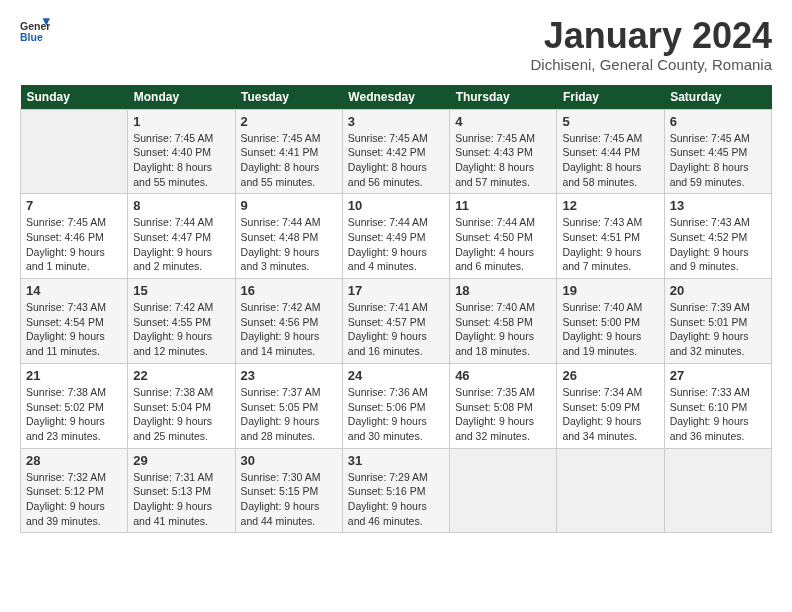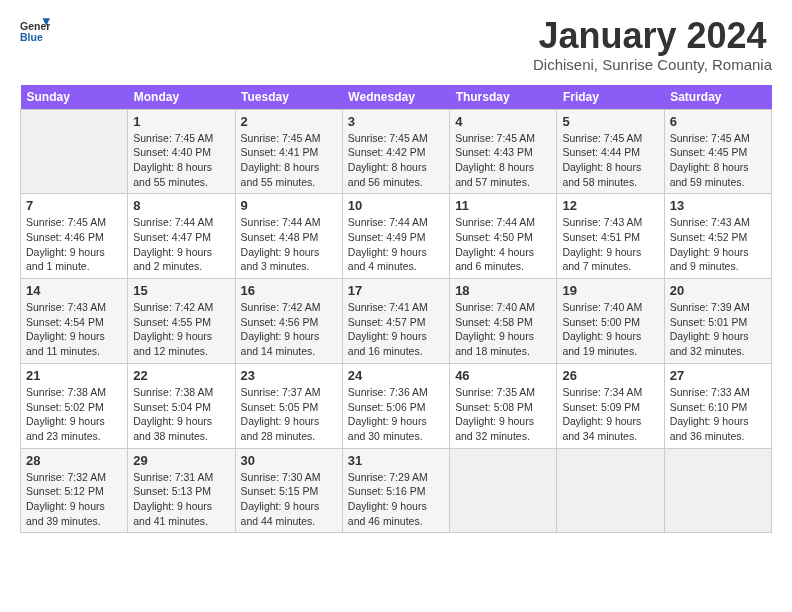--- a/index.html
+++ b/index.html
@@ -23,39 +23,39 @@
     .logo {
       display: flex;
       align-items: center;
       gap: 4px;
     }
     .logo-icon {
       width: 30px;
       height: 30px;
     }
     .title-section {
-      text-align: center;
+      text-align: right;
     }
     .month-title {
       font-size: 36px;
       font-weight: bold;
       color: #333;
       line-height: 1.1;
     }
     .location-title {
       font-size: 15px;
       color: #555;
     }
     table {
       width: 100%;
       border-collapse: collapse;
       font-size: 11px;
     }
     .day-header {
-      background-color: #8b5cf6;
+      background-color: #14532d;
       color: white;
       text-align: left;
       padding: 5px 6px;
       font-size: 12px;
       font-weight: bold;
     }
     td {
       border: 1px solid #ccc;
       vertical-align: top;
       padding: 4px 5px;
@@ -95,21 +95,21 @@
   <div class="header-section">
     <div class="logo">
       <svg class="logo-icon" viewBox="0 0 40 40">
         <text x="0" y="18" font-size="14" font-weight="bold" fill="#333" font-family="Arial">General</text>
         <text x="0" y="33" font-size="14" font-weight="bold" fill="#1a5fa8" font-family="Arial">Blue</text>
         <polygon points="35,5 45,5 40,15" fill="#1a5fa8" transform="translate(-5, -2)"></polygon>
       </svg>
     </div>
     <div class="title-section">
       <div class="month-title">January 2024</div>
-      <div class="location-title">Dichiseni, Sunrise County, Romania</div>
+      <div class="location-title">Dichiseni, General County, Romania</div>
     </div>
   </div>
 
   <table>
     <thead>
       <tr>
         <th class="day-header">Sunday</th>
         <th class="day-header">Monday</th>
         <th class="day-header">Tuesday</th>
         <th class="day-header">Wednesday</th>
@@ -250,21 +250,21 @@
           <td>
           <span class="day-number">21</span>
           <span class="cell-text">Sunrise: 7:38 AM</span><br>
           <span class="cell-text">Sunset: 5:02 PM</span><br>
           <span class="cell-text">Daylight: 9 hours and 23 minutes.</span>
         </td>
           <td>
           <span class="day-number">22</span>
           <span class="cell-text">Sunrise: 7:38 AM</span><br>
           <span class="cell-text">Sunset: 5:04 PM</span><br>
-          <span class="cell-text">Daylight: 9 hours and 38 minutes.</span>
+          <span class="cell-text">Daylight: 9 hours and 25 minutes.</span>
         </td>
           <td>
           <span class="day-number">23</span>
           <span class="cell-text">Sunrise: 7:37 AM</span><br>
           <span class="cell-text">Sunset: 5:05 PM</span><br>
           <span class="cell-text">Daylight: 9 hours and 28 minutes.</span>
         </td>
           <td>
           <span class="day-number">24</span>
           <span class="cell-text">Sunrise: 7:36 AM</span><br>

